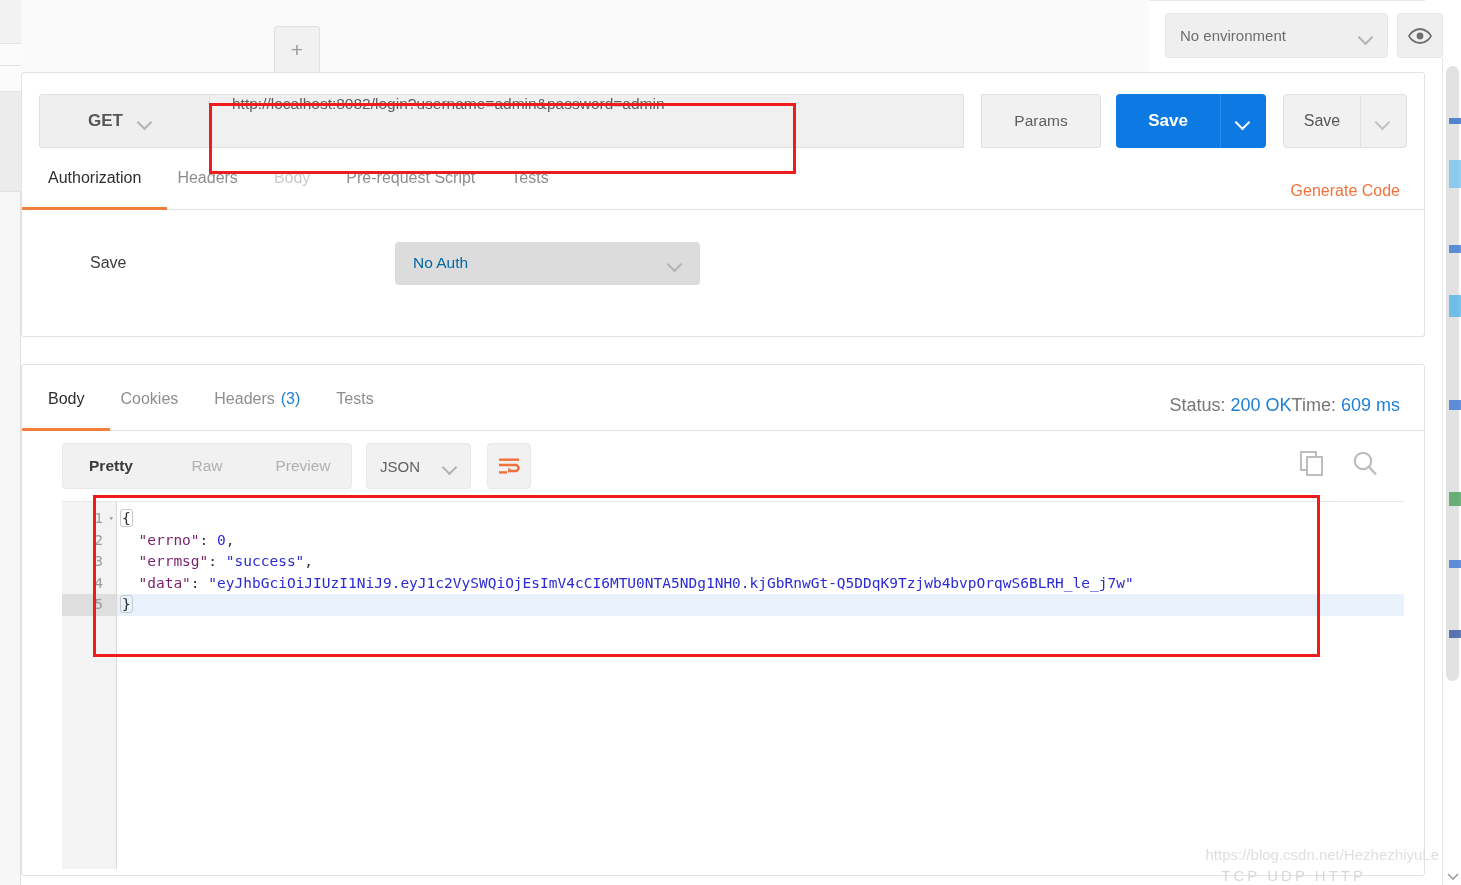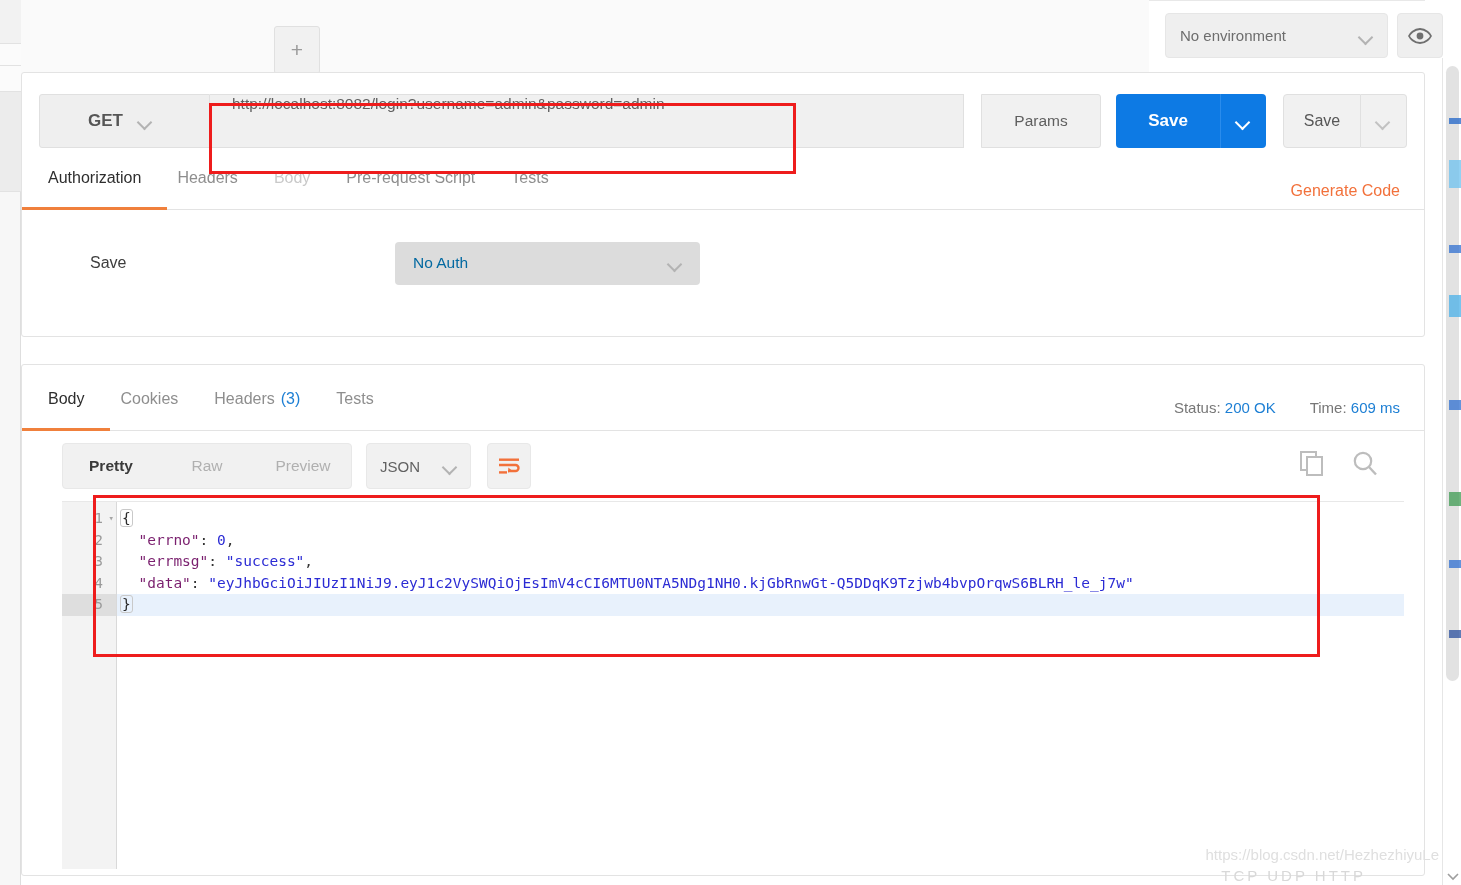--- a/index.html
+++ b/index.html
@@ -133,21 +133,21 @@
 
   
   .res-panel {
     position: absolute; left: 21px; top: 364px; width: 1404px; height: 512px;
     background: #fff; border: 1px solid #e3e3e3; border-radius: 3px;
   }
   .res-tabs {
     position: absolute; left: 0; top: 0; width: 100%; height: 66px;
     border-bottom: 1px solid #e3e3e3; display: flex; align-items: flex-end; padding-left: 26px;
   }
-  .res-meta { position: absolute; right: 24px; bottom: 14px; display: flex; gap: 34px; font-size: 15px; }
+  .res-meta { position: absolute; right: 24px; bottom: 14px; display: flex; font-size: 18px; }
   .res-meta .lbl { color: #777; }
   .res-meta .val { color: #1d7fd4; }
   .hdr-count { color: #1d7fd4; margin-left: 6px; }
 
   
   .body-tools { position: absolute; left: 0; top: 78px; width: 100%; height: 52px; }
   .seg-ctl {
     position: absolute; left: 40px; top: 0; width: 290px; height: 46px;
     background: #f1f1f1; border: 1px solid #e8e8e8; border-radius: 4px;
     display: flex; align-items: center;

